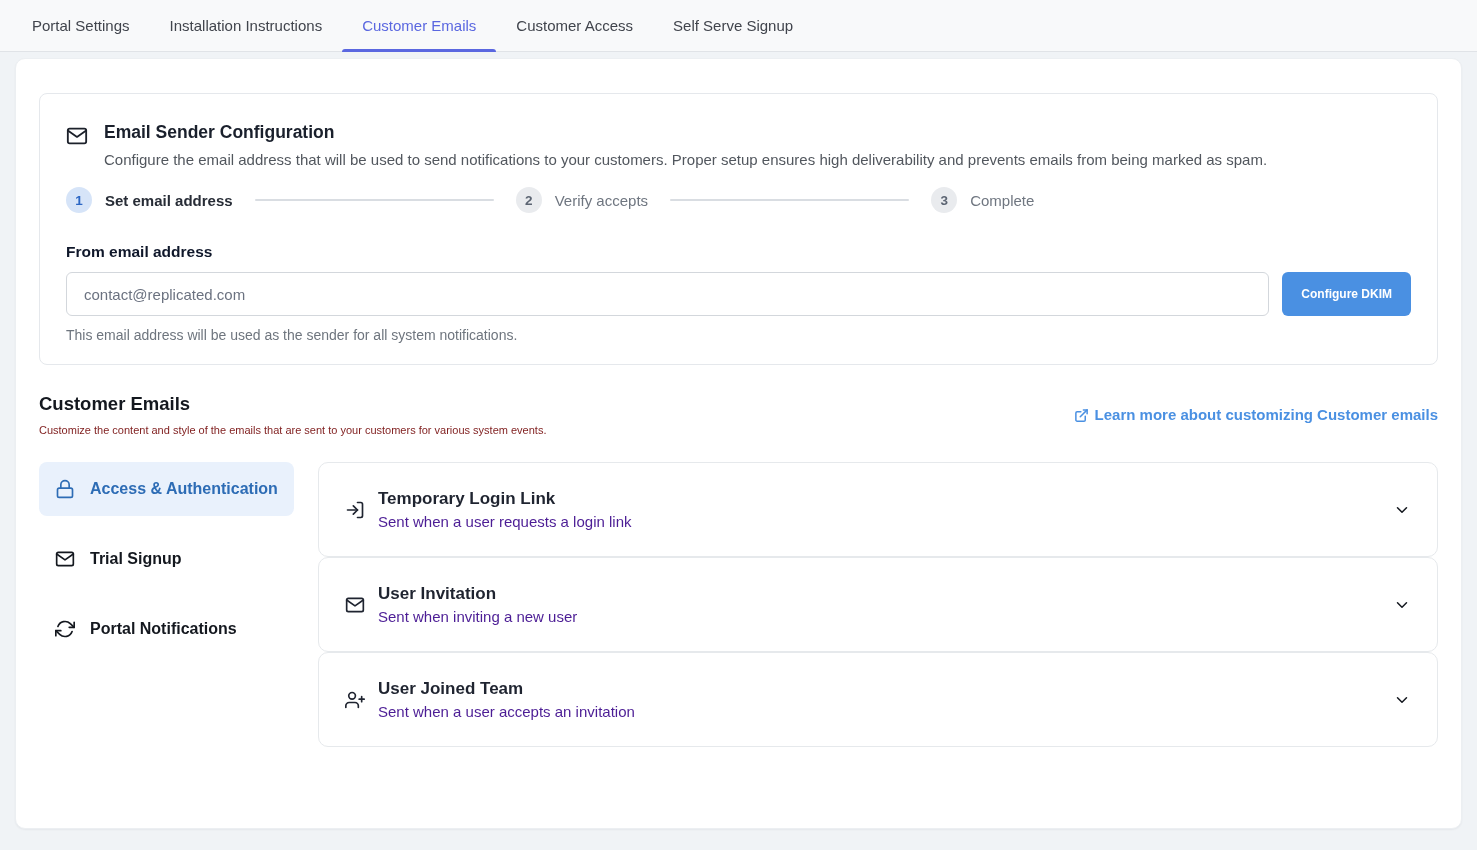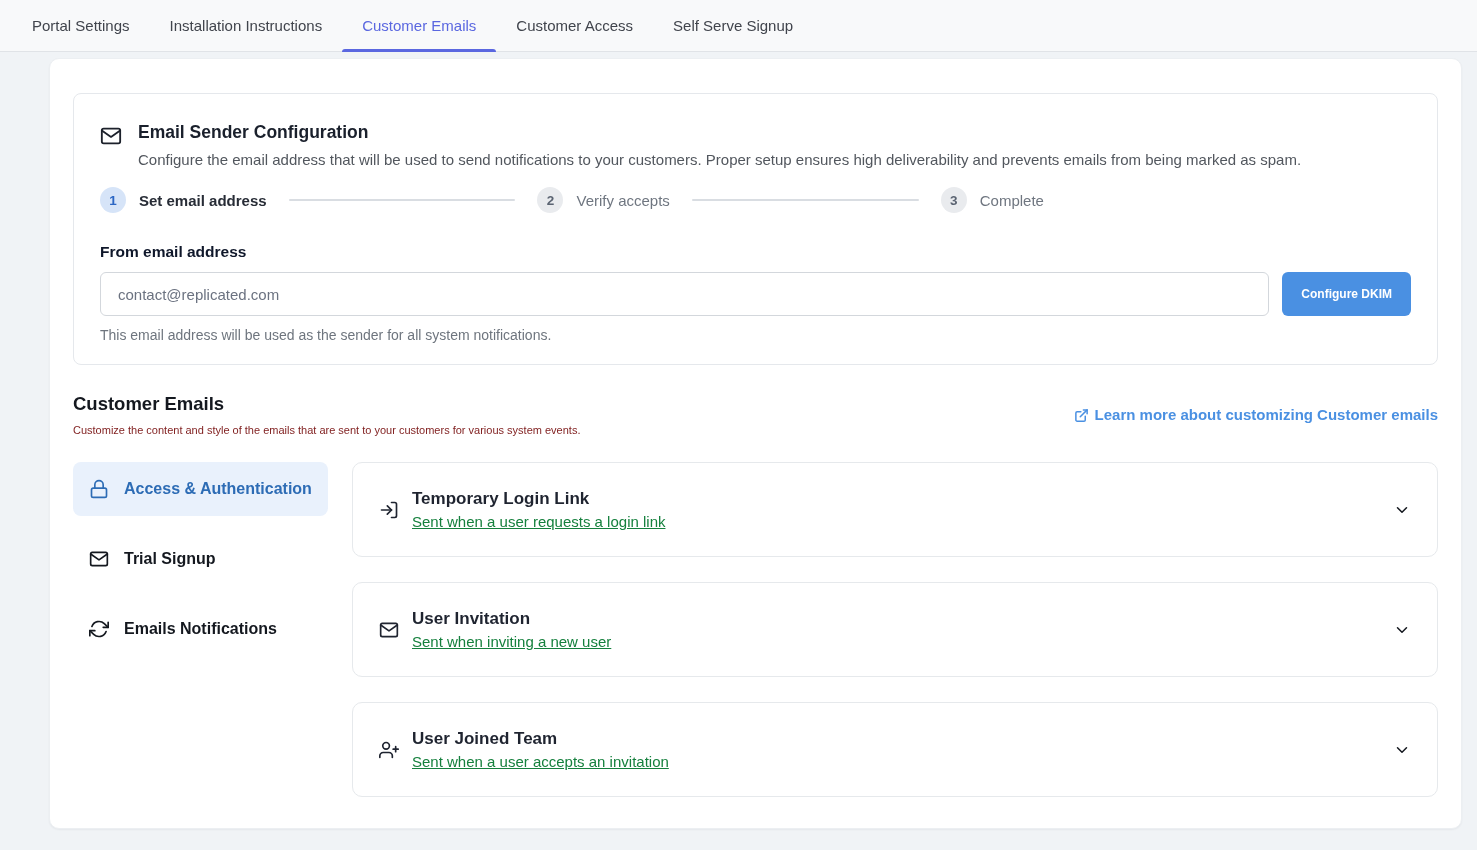--- a/index.html
+++ b/index.html
@@ -5,21 +5,21 @@
   * { margin:0; padding:0; box-sizing:border-box; }
   html,body { width:1477px; height:850px; font-family:"Liberation Sans", sans-serif; background:#f0f3f6; overflow:hidden; }
 
   
   .topbar { height:52px; background:#f8f9fa; border-bottom:1px solid #e0e3e7; display:flex; align-items:stretch; padding-left:12px; }
   .tab { padding:2px 20px; display:flex; align-items:center; font-size:15px; font-weight:400; color:#40444c; position:relative; cursor:pointer; white-space:nowrap;text-align:right; }
   .tab.active { color:#5a67e0; }
   .tab.active::after { content:""; position:absolute; left:0; right:0; bottom:-1px; height:3px; background:#5a67e0; border-radius:3px 3px 0 0; }
 
   
-  .page { height:798px; padding:6px 15px;margin-left:34px; }
+  .page { height:798px; padding:6px 15px; }
   .main-card { background:#fff; border:1px solid #eceff2; border-radius:10px; height:771px; box-shadow:0 1px 2px rgba(16,24,40,.05); padding:34px 23px 0; }
 
   
   .sender-card { border:1px solid #e5e8ec; border-radius:8px; padding:28px 26px 21px; }
   .sender-header { display:flex; gap:16px; }
   .sender-icon { color:#1c212b; margin-top:3px; flex-shrink:0; }
   .sender-title { font-size:17.5px; font-weight:700; color:#1a202c; }
   .sender-desc { font-size:15px; color:#52575e; margin-top:8px; }
 
   .stepper { display:flex; align-items:center; margin-top:19px; width:72%; min-width:900px; }
@@ -43,26 +43,26 @@
   .learn-link { color:#4a90e2; font-weight:700; font-size:15px; display:flex; align-items:center; gap:6px; align-self:center; cursor:pointer; text-decoration:none; }
   .learn-link svg { margin-top:1px; }
 
   .content-row { display:flex; gap:24px; margin-top:26px; }
 
   .sidebar { width:255px; flex-shrink:0; display:flex; flex-direction:column; gap:16px; }
   .side-item { display:flex; align-items:center; gap:15px; padding:15px 16px; border-radius:8px; font-size:16px; font-weight:600; color:#14181f; line-height:1.5; cursor:pointer; }
   .side-item.active { background:#e9f1fc; color:#2d6cb5; }
   .side-item .icon { flex-shrink:0; display:flex; }
 
-  .cards-col { flex:1; display:flex; flex-direction:column; gap:25px; }
+  .cards-col { flex:1; display:flex; flex-direction:column; }
   .tpl-card { border:1px solid #e6e9ec; border-radius:10px; height:95px; display:flex; align-items:center; padding:0 26px; gap:13px; background:#fff; cursor:pointer; }
   .tpl-icon { color:#1f2430; flex-shrink:0; display:flex; }
   .tpl-text { flex:1; }
   .tpl-title { font-size:17px; font-weight:700; color:#1f2430; }
-  .tpl-desc { font-size:15px; color:#15803d; margin-top:4px;text-decoration:underline; }
+  .tpl-desc { font-size:15px; color:#4c1d95; margin-top:4px; }
   .chevron { color:#14181f; display:flex; }
 </style>
 </head>
 <body>
 
 <div class="topbar">
   <div class="tab">Portal Settings</div>
   <div class="tab">Installation Instructions</div>
   <div class="tab active">Customer Emails</div>
   <div class="tab">Customer Access</div>
@@ -150,21 +150,21 @@
           <span>Trial Signup</span>
         </div>
         <div class="side-item">
           <span class="icon">
             <svg width="20" height="20" viewBox="0 0 24 24" fill="none" stroke="currentColor" stroke-width="2" stroke-linecap="round" stroke-linejoin="round">
                 <polyline points="23 4 23 10 17 10"></polyline>
                 <polyline points="1 20 1 14 7 14"></polyline>
                 <path d="M3.51 9a9 9 0 0 1 14.85-3.36L23 10M1 14l4.64 4.36A9 9 0 0 0 20.49 15"></path>
               </svg>
           </span>
-          <span>Emails Notifications</span>
+          <span>Portal Notifications</span>
         </div>
       </div>
 
       <div class="cards-col">
 
         <div class="tpl-card">
           <span class="tpl-icon">
             <svg width="20" height="20" viewBox="0 0 24 24" fill="none" stroke="currentColor" stroke-width="2" stroke-linecap="round" stroke-linejoin="round">
                 <path d="M15 3h4a2 2 0 0 1 2 2v14a2 2 0 0 1-2 2h-4"></path>
                 <polyline points="10 17 15 12 10 7"></polyline>

